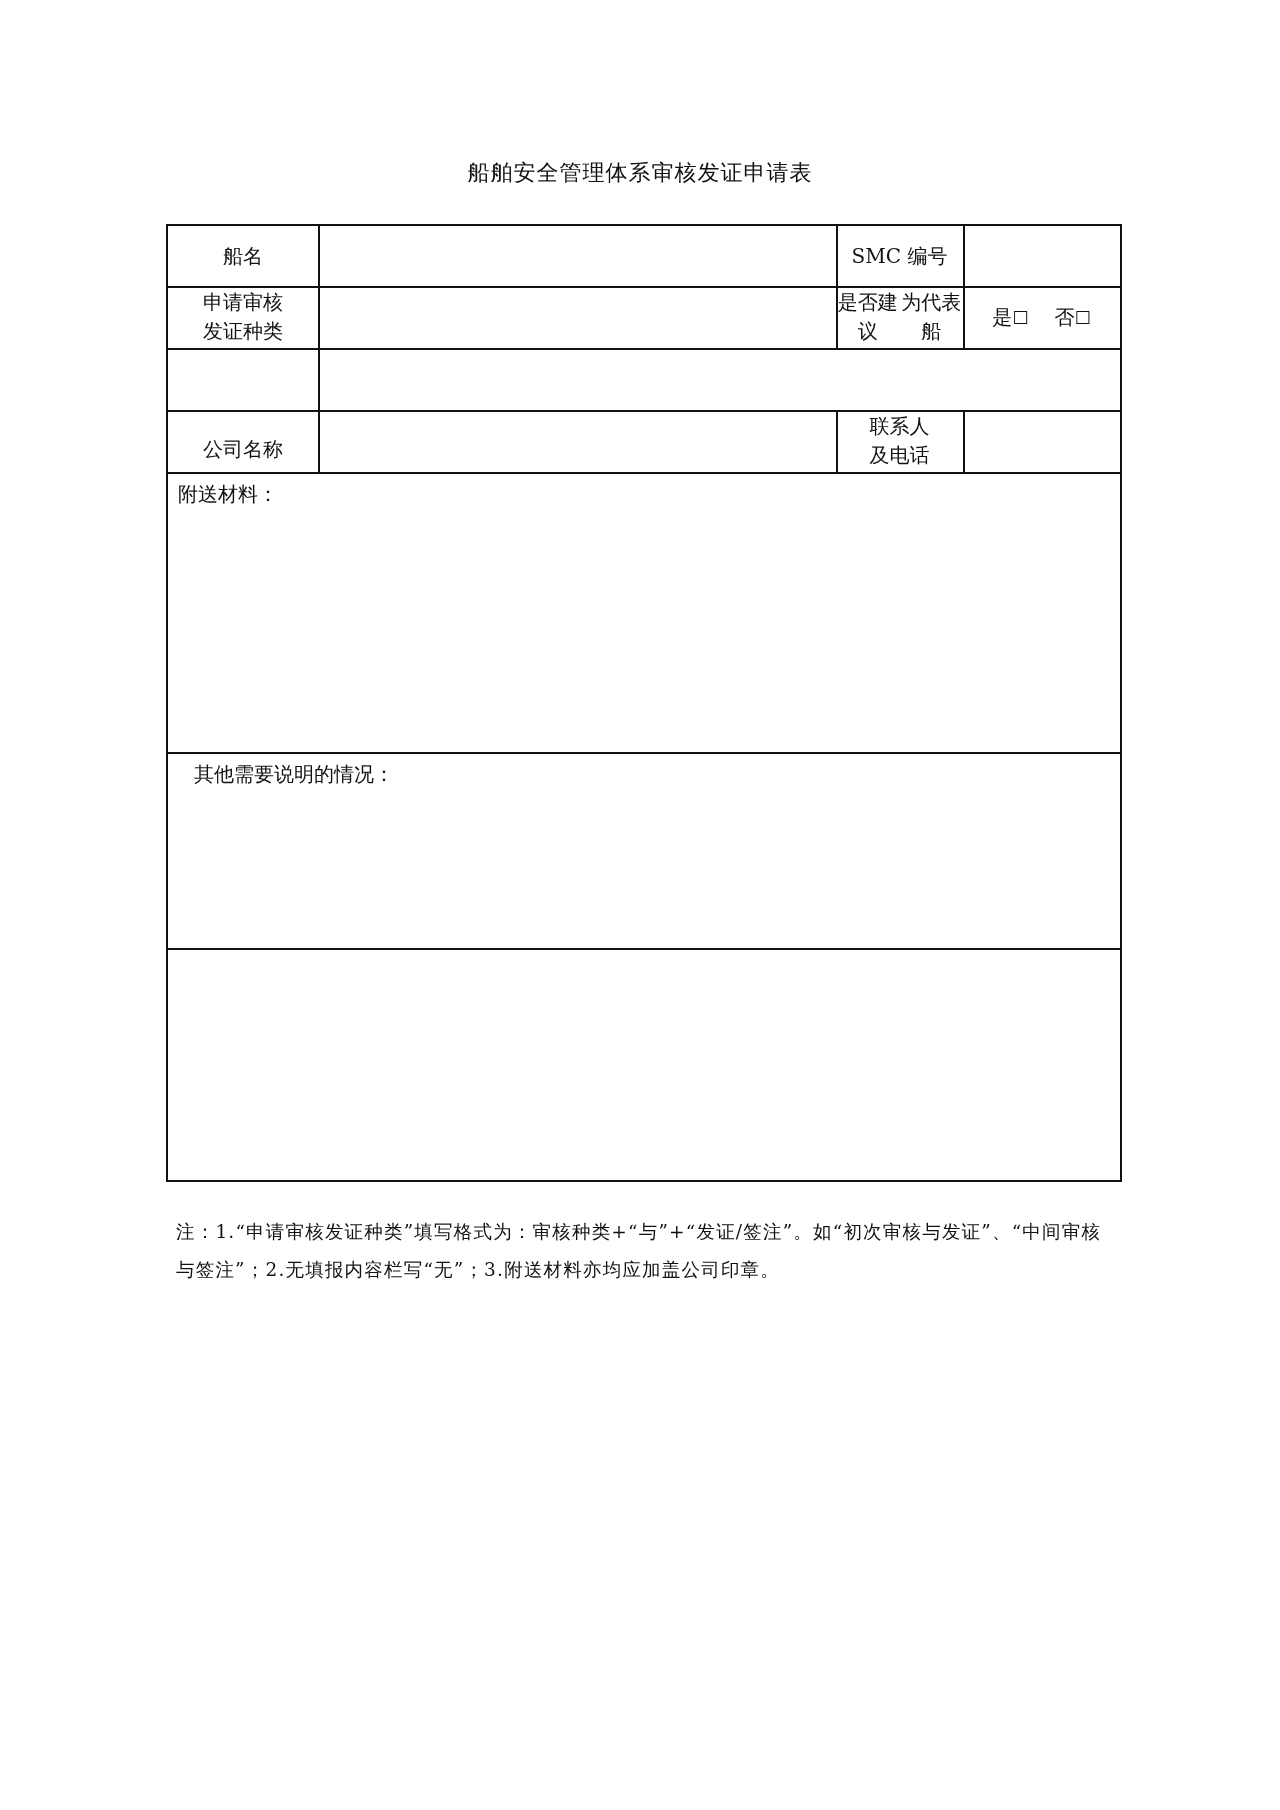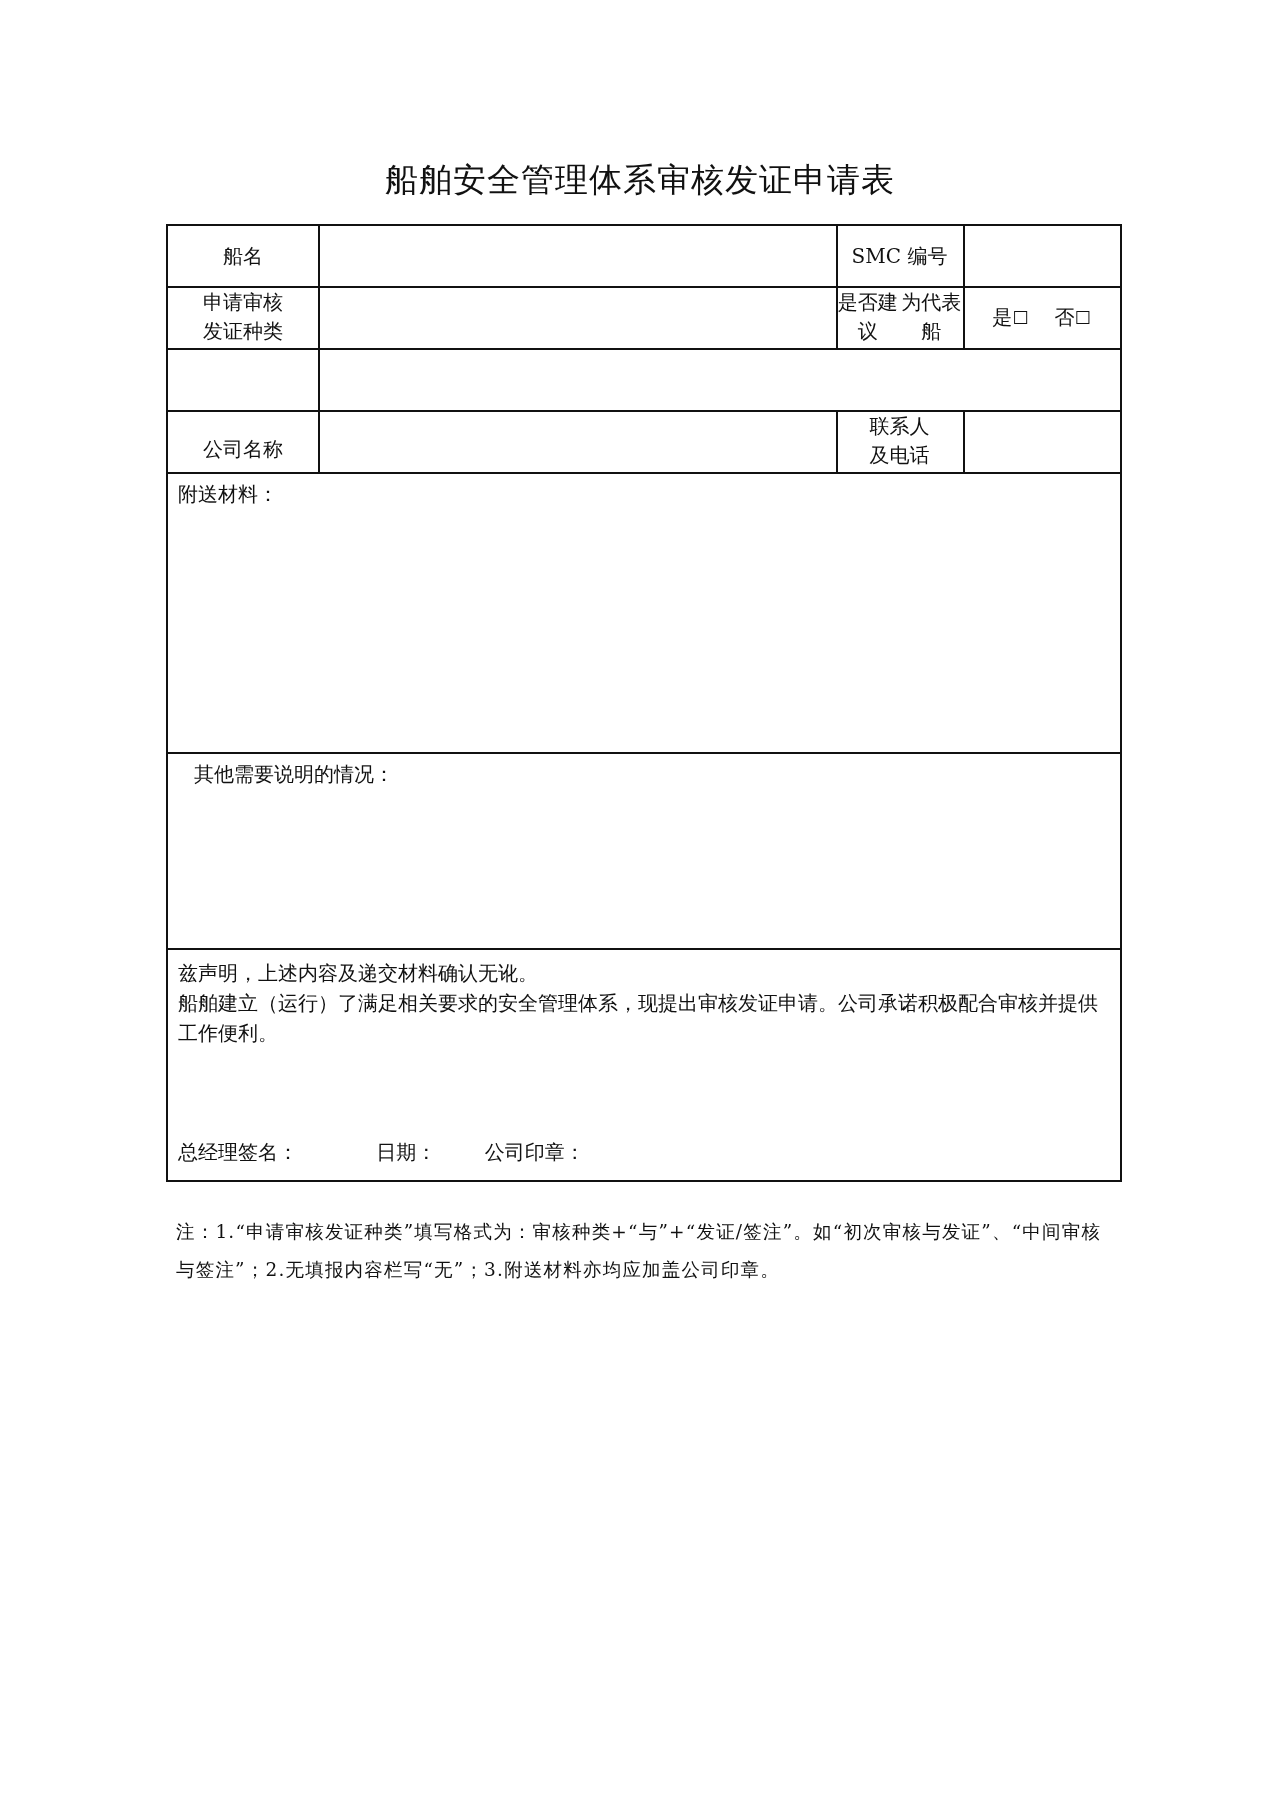--- a/index.html
+++ b/index.html
@@ -1,19 +1,19 @@
 <!DOCTYPE html>
 <html><head>
   <meta charset="utf-8">
   <style>
     html, body { margin: 0; padding: 0; background: #ffffff; }
     body { width: 1280px; height: 1810px; position: relative; overflow: hidden;
            font-family: "DejaVu Serif", "Liberation Serif", serif; color: #111; }
     .title { position: absolute; left: 0; width: 1280px; top: 158px; text-align: center;
-             font-size: 33px; letter-spacing: 1px; }
+             font-size: 22px; letter-spacing: 1px; }
     .form { position: absolute; left: 166px; top: 224px; width: 956px; height: 958px;
             border: 2px solid #111; box-sizing: border-box; }
     .cell { position: absolute; box-sizing: border-box; display: flex; align-items: center;
             justify-content: center; text-align: center; font-size: 20px; line-height: 29px; }
     .hline { position: absolute; left: 0; right: 0; height: 0; border-top: 2px solid #111; }
     .vline { position: absolute; width: 0; border-left: 2px solid #111; }
     .block-text { position: absolute; left: 10px; font-size: 20px; line-height: 29px; }
     .decl { position: absolute; left: 10px; right: 10px; top: 8px; font-size: 20px; line-height: 30px; }
     .sign { position: absolute; left: 10px; bottom: 14px; font-size: 20px; }
     .sign span { display: inline-block; }
@@ -75,26 +75,15 @@
   <div class="vline" style="left:795px;top:184px;height:62px;"></div>
 
   <div style="position:absolute;left:0;top:248px;width:952px;height:278px;">
     <div class="block-text" style="top:6px;">附送材料：</div>
   </div>
 
   <div style="position:absolute;left:0;top:528px;width:952px;height:194px;">
     <div class="block-text" style="top:6px;margin-left:16px;">其他需要说明的情况：</div>
   </div>
 
-  <div style="position:absolute;left:0;top:724px;width:952px;height:230px;">
-    <div class="decl">
-      <div>兹声明，上述内容及递交材料确认无讹。</div>
-      <div>船舶建立（运行）了满足相关要求的安全管理体系，现提出审核发证申请。公司承诺积极配合审核并提供工作便利。</div>
-    </div>
-    <div class="sign">
-      <span style="width:192px;">总经理签名：</span>
-      <span style="width:102px;">日期：</span>
-      <span>公司印章：</span>
-    </div>
-  </div>
 </div>
 
 <div class="notes">注：1.“申请审核发证种类”填写格式为：审核种类+“与”+“发证/签注”。如“初次审核与发证”、“中间审核与签注”；2.无填报内容栏写“无”；3.附送材料亦均应加盖公司印章。</div>
 
 </body></html>

